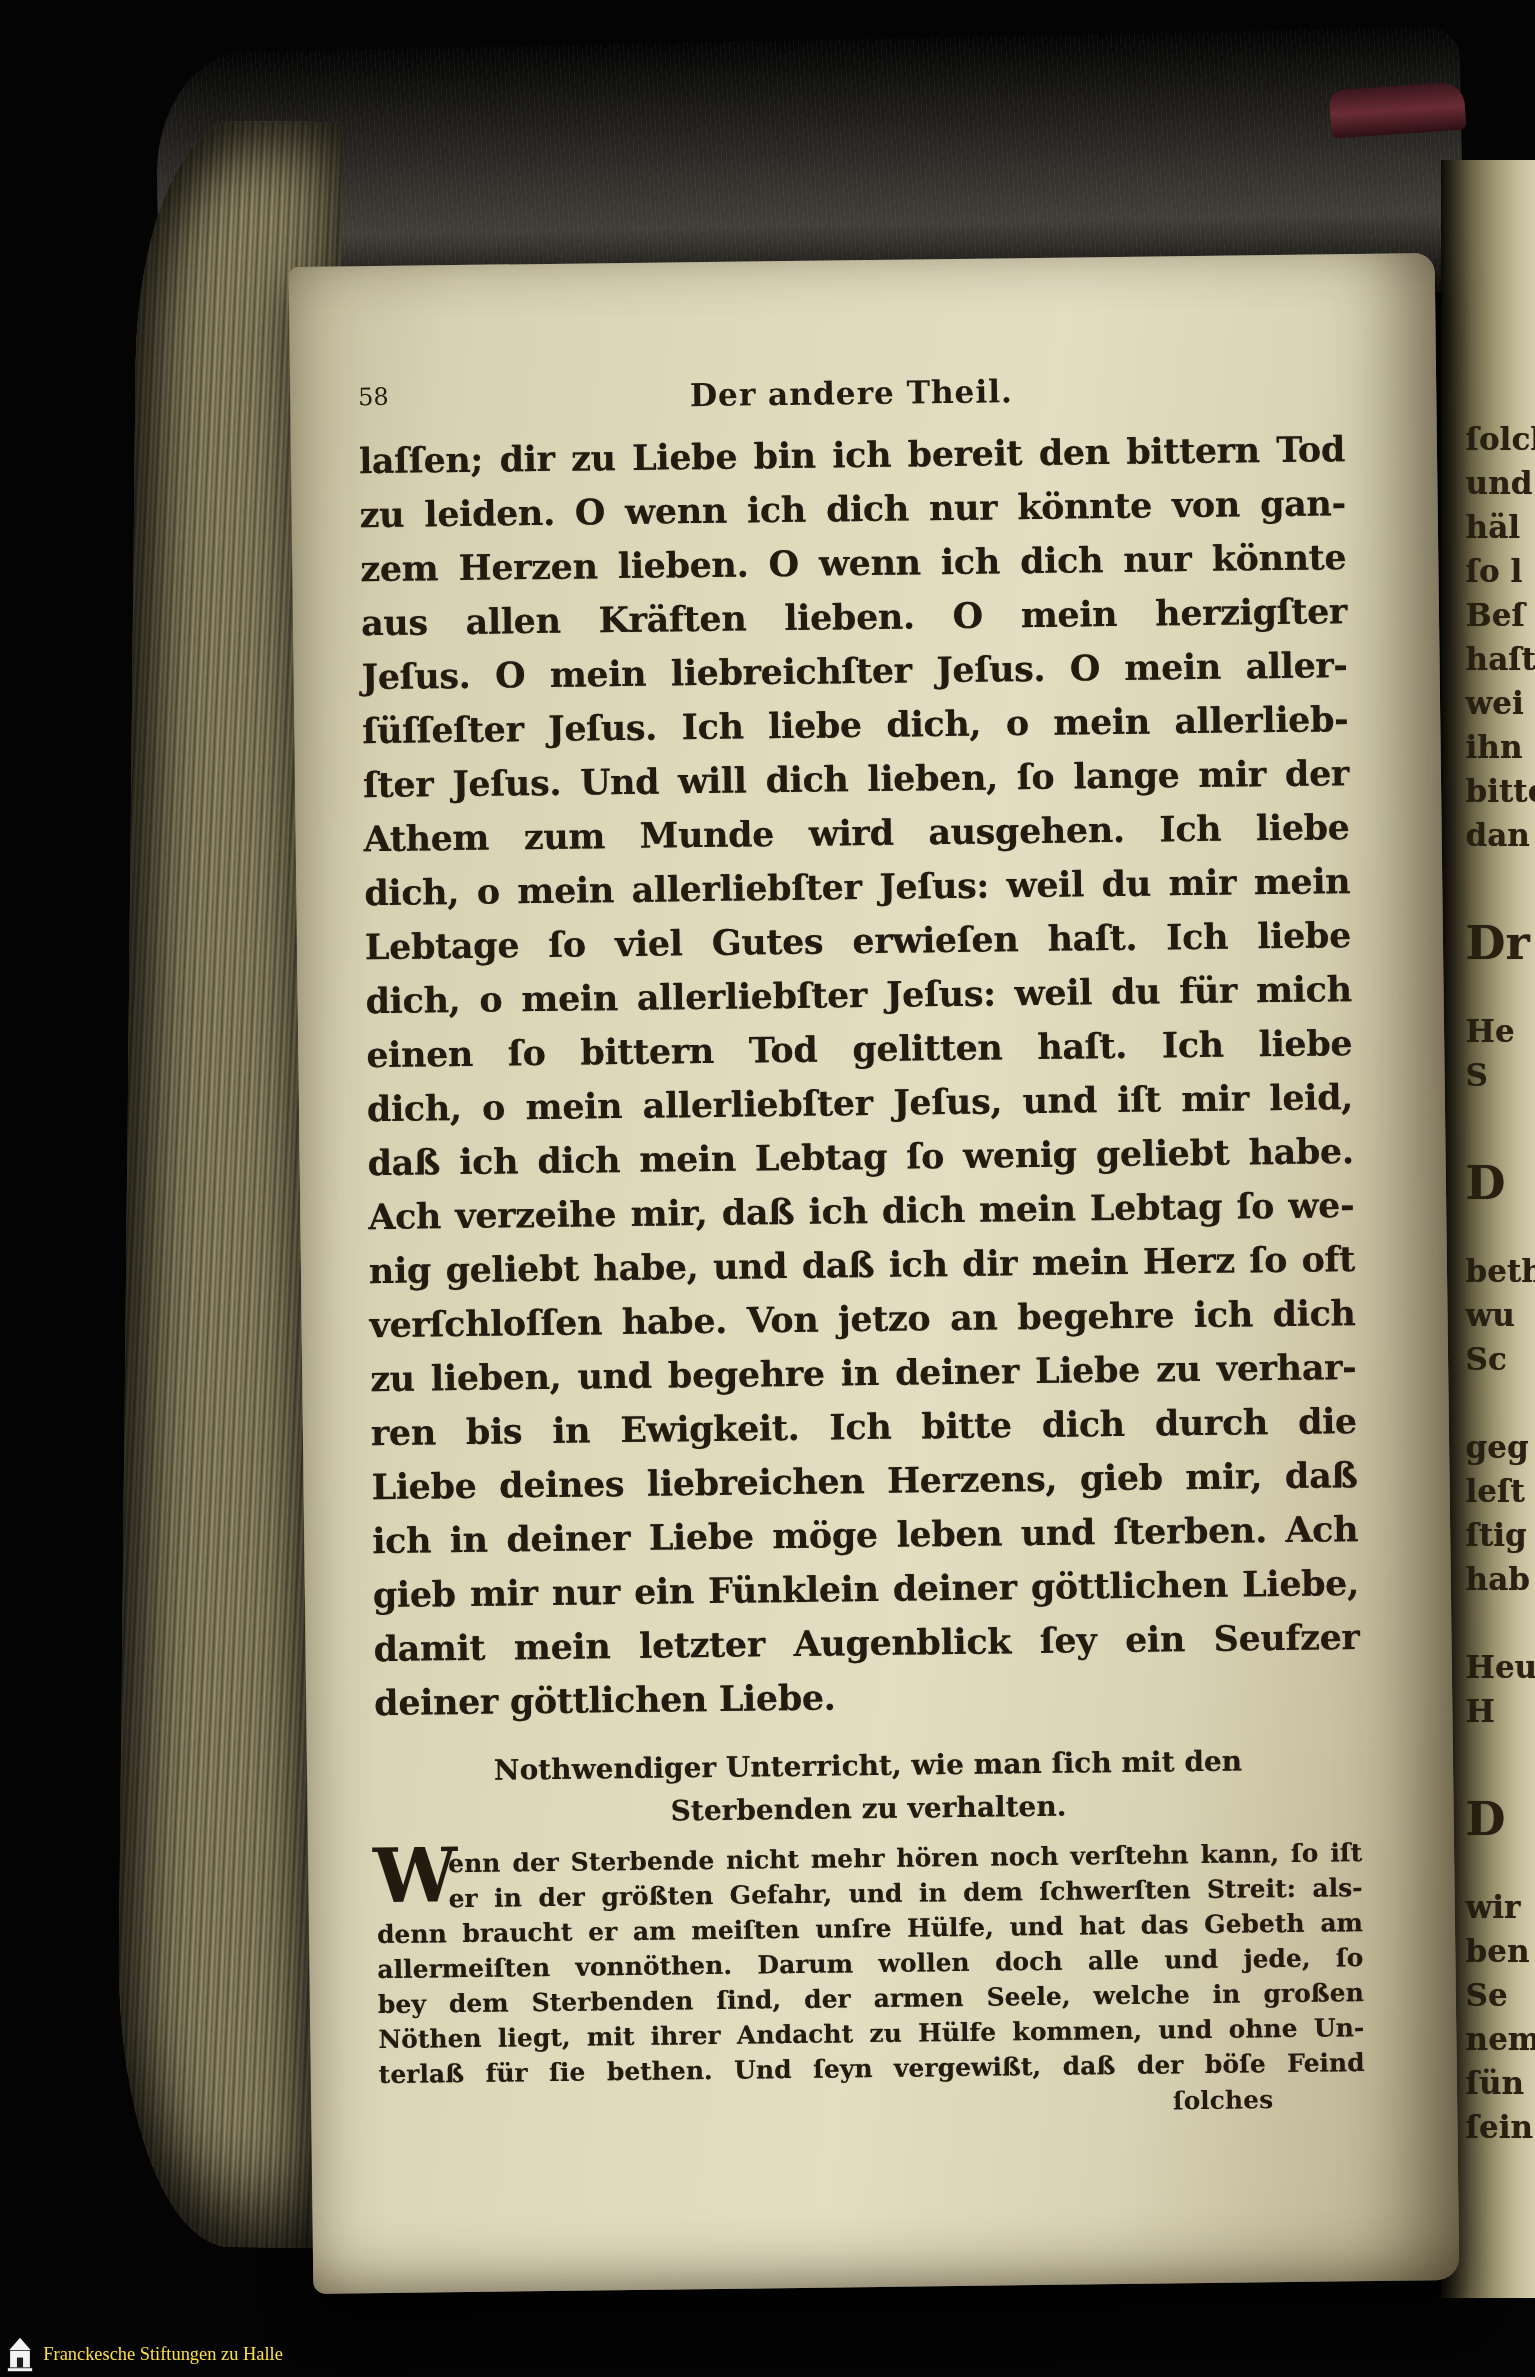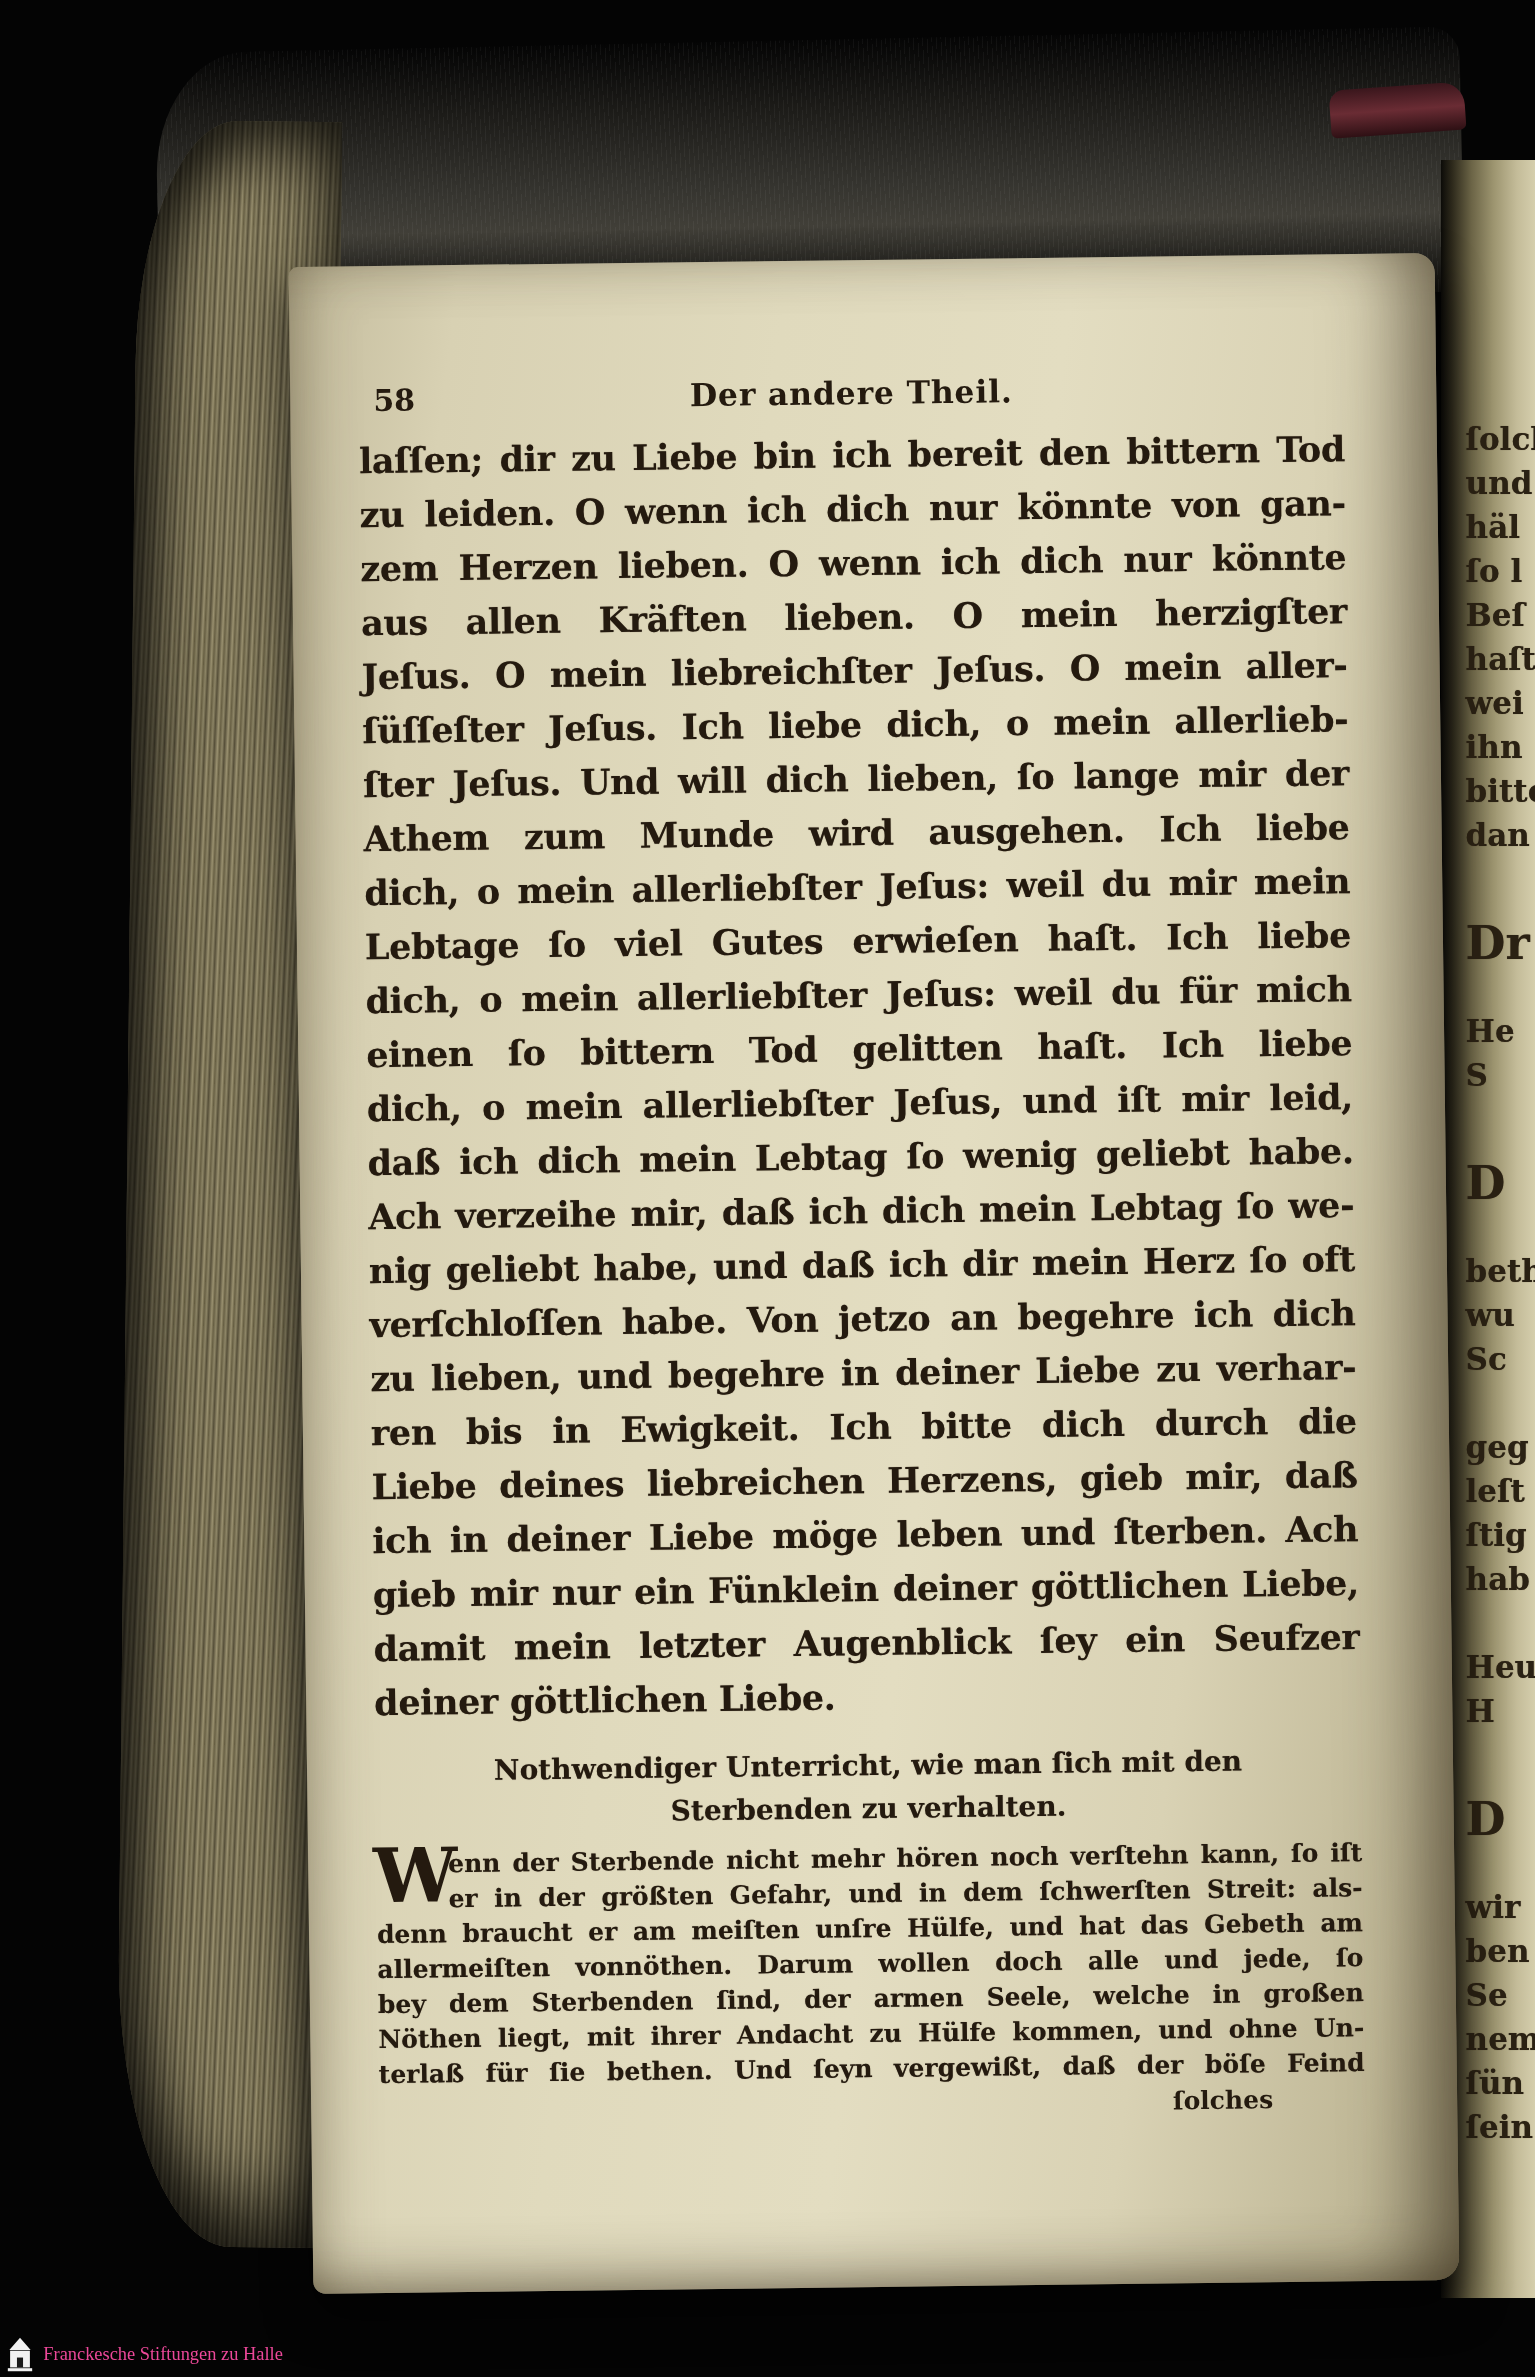--- a/index.html
+++ b/index.html
@@ -59,21 +59,21 @@
     transform:rotate(-0.7deg);
     box-shadow:
       inset -61px -7.7px 77px -31px rgba(45,35,18,0.55),
       inset 40px 18.4px 65px -38px rgba(70,60,35,0.45),
       inset 0 -37px 57px -31px rgba(70,60,35,0.5),
       0 23px 46px rgba(0,0,0,0.6);
   }
   .page-inner { position:absolute; left:68px; right:92px; top:114px; bottom:0; }
 
   .page-header { position:relative; height:45px; }
-  .page-number { position:absolute; left:15px; top:3.1px; font-size:30px; font-weight:bold; }
+  .page-number { position:absolute; left:0; top:3.1px; font-size:24px; font-weight:normal; }
   .running-head { display:block; text-align:center; font-size:31.5px; font-weight:bold; letter-spacing:0.8px; }
 
   .body-text { margin-top:9.2px; }
   .body-line {
     font-size:35px; line-height:54px; font-weight:bold;
     text-align:justify; text-align-last:justify; letter-spacing:-0.4px;
     text-shadow:0 0 0.8px rgba(40,25,10,0.55);
   }
   .body-line.flush { text-align-last:left; }
 
@@ -89,21 +89,21 @@
   }
   .fine-line.indent { padding-left:72px; }
   .catchword { font-size:25px; line-height:37px; font-weight:bold; text-align:right; padding-right:92px; }
 
   
   .watermark {
     position:absolute; left:6.1px; bottom:4.6px; z-index:10;
     display:flex; align-items:center; gap:9.2px;
   }
   .wm-icon svg { display:block; width:28px; height:35px; }
-  .wm-text { font-size:18.4px; color:#ec4899; font-family:"Liberation Serif",serif; }
+  .wm-text { font-size:18.4px; color:#fde047; font-family:"Liberation Serif",serif; }
 </style>
 </head>
 <body>
 
 <div class="scene">
 
   <div class="book-top"></div>
   <div class="headband"></div>
   <div class="page-stack"></div>
 

